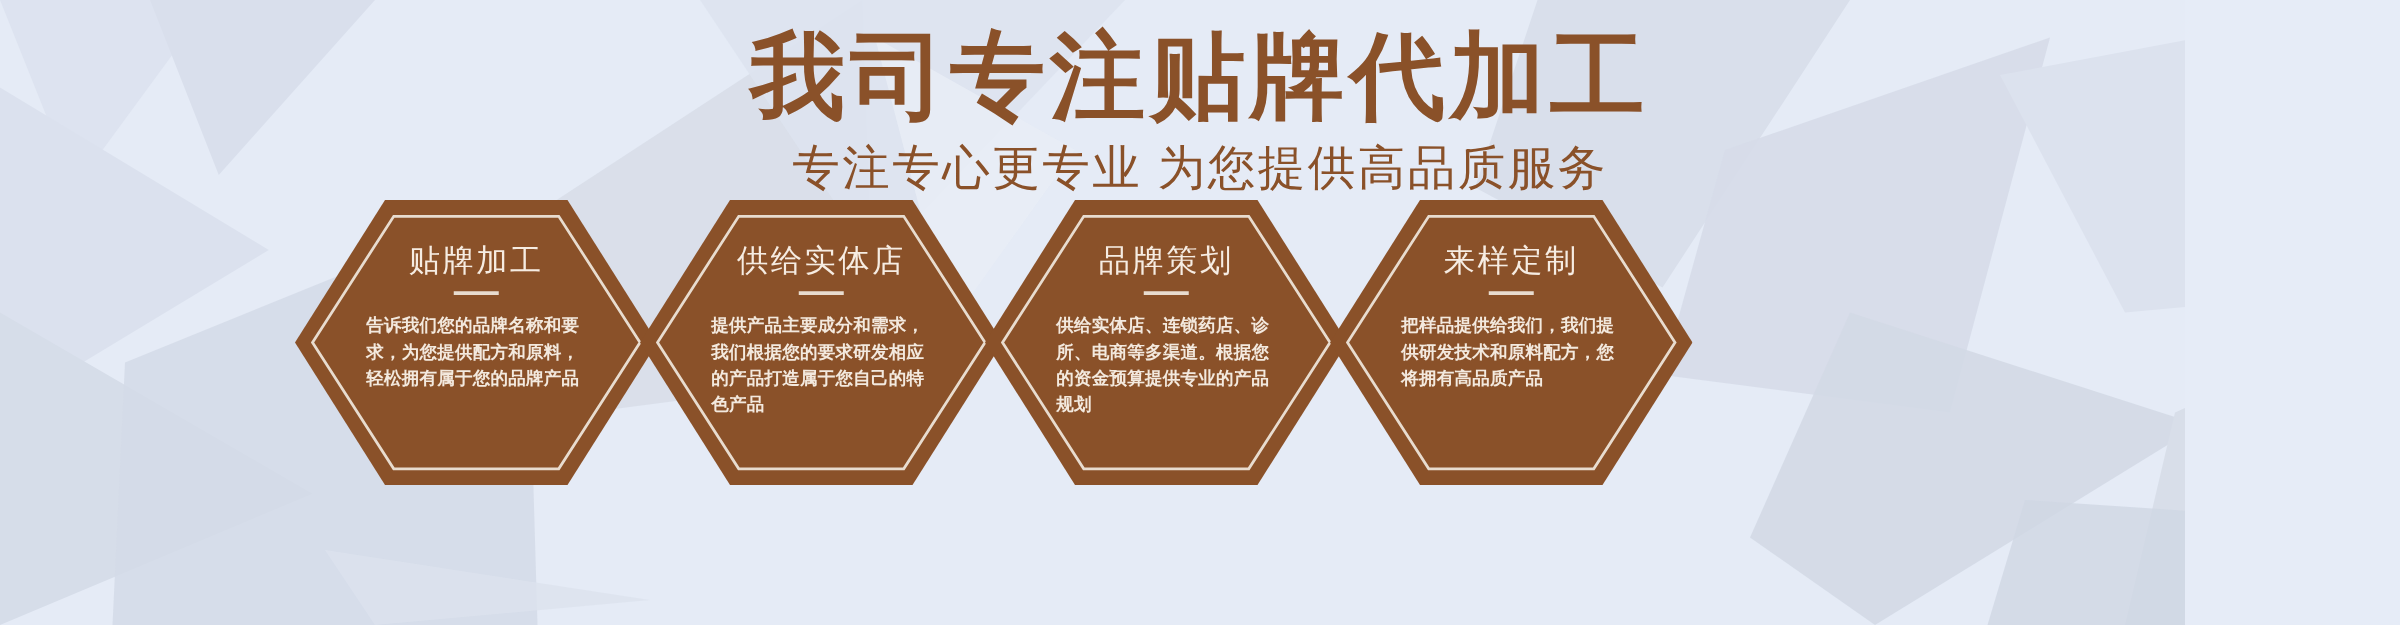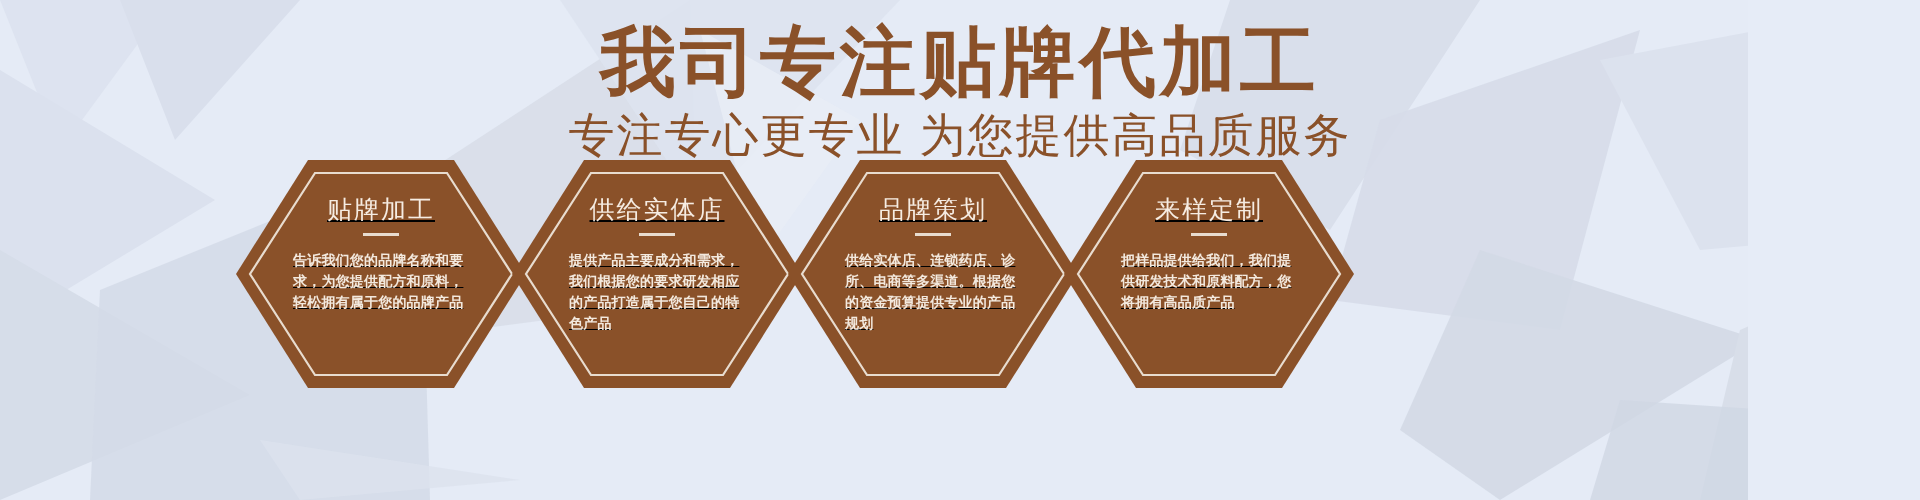--- a/index.html
+++ b/index.html
@@ -29,21 +29,21 @@
     font-size:76px;
     line-height:96px;
     font-weight:bold;
     letter-spacing:4px;
     color:#8a5129;
     font-family:"Liberation Sans","DejaVu Sans",sans-serif;
   }
   #sub-title{
     margin:0;
     padding-top:4px;
-    font-size:46px;
+    font-size:38px;
     line-height:42px;
     letter-spacing:2px;
     color:#8a5129;
     font-weight:500;
   }
   
   #hex-row{
     position:absolute;
     left:0;top:160px;
     width:1920px;height:230px;
@@ -57,21 +57,20 @@
   .hex-card .hex-svg{position:absolute;left:0;top:0;}
   .hex-inner{
     position:absolute;
     left:0;top:0;
     width:290px;height:228px;
     display:flex;
     flex-direction:column;
     align-items:center;
     box-sizing:border-box;
     padding:34px 48px 10px 48px;
-    text-decoration:underline;
   }
   .hex-title{
     font-size:25px;
     line-height:30px;
     letter-spacing:2px;
     color:#f6ece2;
     font-weight:500;
     white-space:nowrap;
   }
   .hex-rule{

